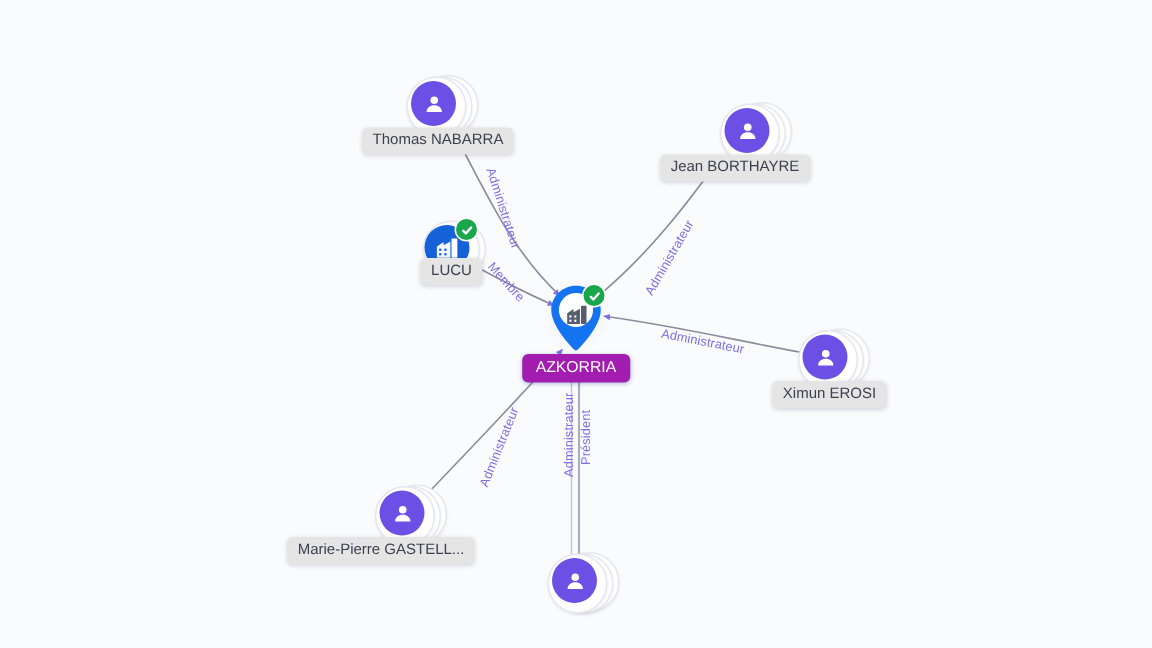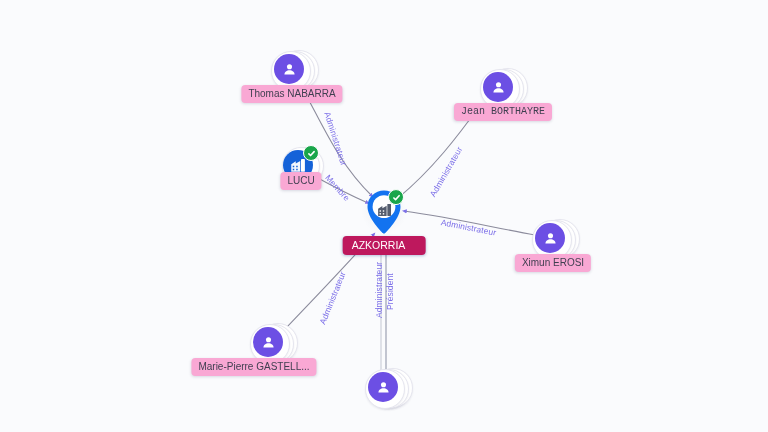--- a/index.html
+++ b/index.html
@@ -154,35 +154,35 @@
     align-items: center;
     justify-content: center;
     z-index: 3;
   }
   .pin-wrap .check-badge { left: 26px; top: 1px; }
 
   
   .node-label {
     position: absolute;
     transform: translateX(-50%);
-    background: #f9a8d4;
+    background: #e5e5e5;
     border-radius: 4px;
     padding: 3px 7px 4px 7px;
     font-size: 10px;
     color: #3f3f50;
     white-space: nowrap;
     box-shadow: 0 1px 3px rgba(40,40,80,.16);
     font-family: "Liberation Sans", sans-serif;
   }
   .node-label.primary {
-    background: #be185d;
+    background: #a21caf;
     color: #ffffff;
     font-size: 10.5px;
     box-shadow: 0 1px 3px rgba(20,60,140,.30);
-    padding: 3px 20px 4px 9px;
+    padding: 3px 9px 4px 9px;
   }
 </style>
 </head>
 <body>
 
 <div id="canvas">
 
   <svg id="edge-layer" viewBox="0 0 768 432" xmlns="http://www.w3.org/2000/svg">
     <defs>
       <marker id="arrow" viewBox="0 0 8 8" refX="4" refY="4" markerWidth="5" markerHeight="5" orient="auto-start-reverse">
@@ -237,21 +237,21 @@
         <div class="card c3"></div>
         <div class="person-avatar">
           <svg width="17" height="17" viewBox="0 0 24 24" fill="#ffffff">
             <circle cx="12" cy="8.2" r="3.6"></circle>
             <path d="M4.8 19.2c0-4 3.4-6.2 7.2-6.2s7.2 2.2 7.2 6.2z"></path>
           </svg>
         </div>
       </div>
     </div>
   </div>
-  <div class="node-label" style="left:503px; top:103px;font-family:Liberation Mono, monospace;">Jean BORTHAYRE</div>
+  <div class="node-label" style="left:490px; top:103px;">Jean BORTHAYRE</div>
 
   <div class="node" style="left:553px; top:239px;">
     <div class="node-inner">
       <div class="person-stack">
         <div class="card c1"></div>
         <div class="card c2"></div>
         <div class="card c3"></div>
         <div class="person-avatar">
           <svg width="17" height="17" viewBox="0 0 24 24" fill="#ffffff">
             <circle cx="12" cy="8.2" r="3.6"></circle>

